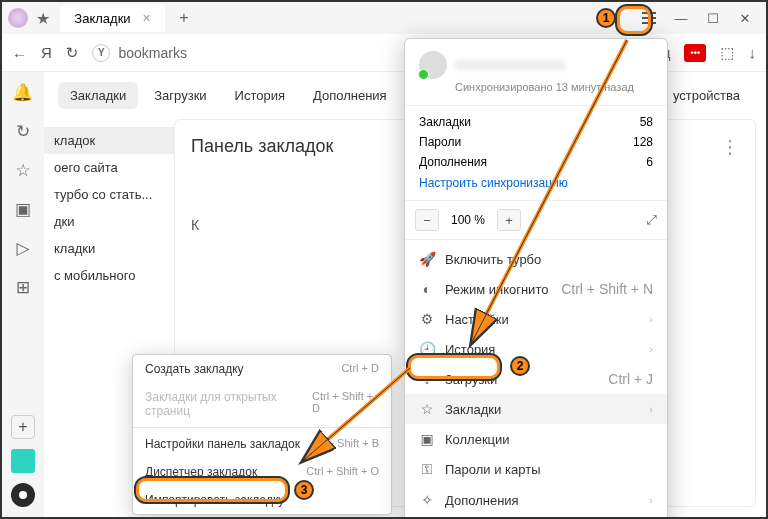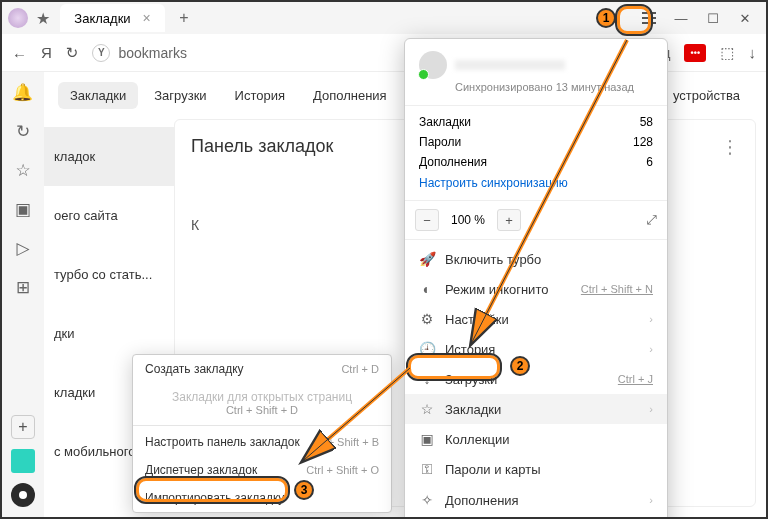--- a/index.html
+++ b/index.html
@@ -27,48 +27,48 @@
 .plus-btn { width: 24px; height: 24px; border: 1px solid #ccc; border-radius: 4px; display: flex; align-items: center; justify-content: center; font-size: 16px; color: #555; }
 .teal-btn { width: 24px; height: 24px; background: #2dd4bf; border-radius: 3px; }
 .dark-circle { width: 24px; height: 24px; background: #2a2a2a; border-radius: 50%; position: relative; }
 .dark-circle::after { content: ''; position: absolute; width: 8px; height: 8px; border-radius: 50%; background: #fff; top: 8px; left: 8px; }
 .content { flex: 1; display: flex; flex-direction: column; }
 .navtabs { display: flex; gap: 4px; padding: 10px 14px; font-size: 13px; }
 .navtab { padding: 6px 12px; border-radius: 6px; color: #333; }
 .navtab.active { background: #eee; }
 .page-body { display: flex; flex: 1; }
 .folders { width: 130px; padding: 8px 0; font-size: 13px; }
-.folder { padding: 22px 10px; color: #333; white-space: nowrap; overflow: hidden; }
+.folder { padding: 6px 10px; color: #333; white-space: nowrap; overflow: hidden; }
 .folder.sel { background: #eee; }
 .main-area { flex: 1; background: #fff; border: 1px solid #eee; border-radius: 6px; margin: 0 10px 10px 0; padding: 16px; position: relative; }
 .main-title { font-size: 18px; color: #333; }
 .more { position: absolute; right: 16px; top: 16px; color: #888; font-size: 18px; }
 .context-menu { position: absolute; left: 130px; top: 352px; width: 260px; background: #fff; border: 1px solid #ccc; border-radius: 4px; box-shadow: 0 4px 20px rgba(0,0,0,0.2); font-size: 12px; z-index: 50; }
-.cm-item { padding: 7px 12px; display: flex; justify-content: space-between; align-items: center; color: #333; }
-.cm-item.disabled { color: #bbb; flex-direction: column; }
+.cm-item { padding: 7px 12px; display: flex; justify-content: space-between; color: #333; }
+.cm-item.disabled { color: #bbb; }
 .cm-sep { height: 1px; background: #e5e5e5; margin: 2px 0; }
 .cm-sc { color: #999; font-size: 11px; }
 .main-menu { position: absolute; right: 98px; top: 36px; width: 264px; background: #fff; border: 1px solid #ccc; border-radius: 6px; box-shadow: 0 4px 24px rgba(0,0,0,0.25); z-index: 60; font-size: 13px; }
 .mm-sync { padding: 12px 14px; border-bottom: 1px solid #eee; }
 .mm-sync-top { display: flex; align-items: center; gap: 8px; }
 .mm-avatar { width: 28px; height: 28px; border-radius: 50%; background: #ddd; position: relative; }
 .mm-avatar::after { content: ''; position: absolute; width: 9px; height: 9px; border-radius: 50%; background: #3c3; border: 1.5px solid #fff; bottom: -1px; left: -1px; }
 .mm-name { height: 10px; width: 110px; background: #eee; filter: blur(2px); }
 .mm-syncline { font-size: 11px; color: #888; margin-top: 2px; margin-left: 36px; }
 .mm-stats { padding: 6px 14px 10px; border-bottom: 1px solid #eee; }
 .mm-row { display: flex; justify-content: space-between; padding: 3px 0; font-size: 12px; }
 .mm-link { color: #0066d6; font-size: 12px; padding-top: 4px; }
 .mm-zoom { display: flex; align-items: center; padding: 8px 10px; border-bottom: 1px solid #eee; gap: 4px; }
 .zbtn { width: 24px; height: 22px; border: 1px solid #ddd; background: #f7f7f7; display: flex; align-items: center; justify-content: center; font-size: 13px; color: #555; border-radius: 3px; }
 .zval { padding: 0 8px; font-size: 12px; }
 .expand { margin-left: auto; font-size: 13px; color: #666; }
 .mm-list { padding: 4px 0; }
 .mm-li { display: flex; align-items: center; padding: 7px 14px; gap: 10px; color: #333; position: relative; }
 .mm-li.hl { background: #f3f3f3; }
-.mm-li .sc { margin-left: auto; font-size: 11px; color: #999; text-decoration: underline; }
+.mm-li .sc { margin-left: auto; font-size: 14px; color: #999; }
 .mm-li .chev { margin-left: auto; color: #bbb; font-size: 11px; }
 .mm-ic { width: 16px; text-align: center; color: #666; font-size: 14px; }
 .badge { position: absolute; width: 20px; height: 20px; border-radius: 50%; background: #ff8c1a; border: 2px solid #333; color: #000; font-weight: bold; font-size: 12px; display: flex; align-items: center; justify-content: center; z-index: 100; }
 .ring { position: absolute; border: 3px solid #ff8c1a; outline: 2px solid #333; border-radius: 10px; z-index: 90; pointer-events: none; }
 svg.arrow { position: absolute; z-index: 95; pointer-events: none; }
 </style>
 </head>
 <body>
 
 <div class="titlebar">
@@ -159,21 +159,21 @@
     <div class="cm-item">
       <span>Создать закладку</span>
       <span class="cm-sc">Ctrl + D</span>
     </div>
     <div class="cm-item disabled">
       <span>Закладки для открытых страниц</span>
       <span class="cm-sc">Ctrl + Shift + D</span>
     </div>
     <div class="cm-sep"></div>
     <div class="cm-item">
-      <span>Настроить панель закладок</span>
+      <span>Настройки панель закладок</span>
       <span class="cm-sc">trl + Shift + B</span>
     </div>
     <div class="cm-item">
       <span>Диспетчер закладок</span>
       <span class="cm-sc">Ctrl + Shift + O</span>
     </div>
     <div class="cm-item">
       <span>Импортировать закладку</span>
     </div>
   </div>

